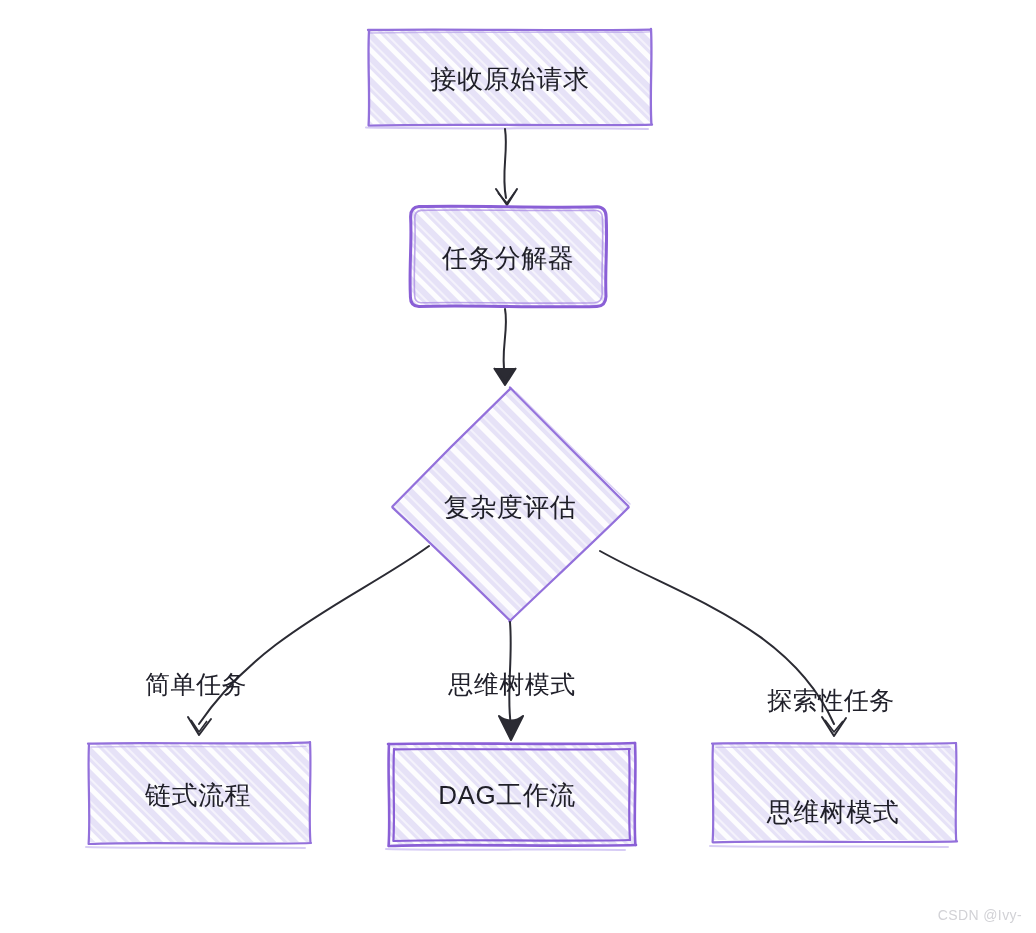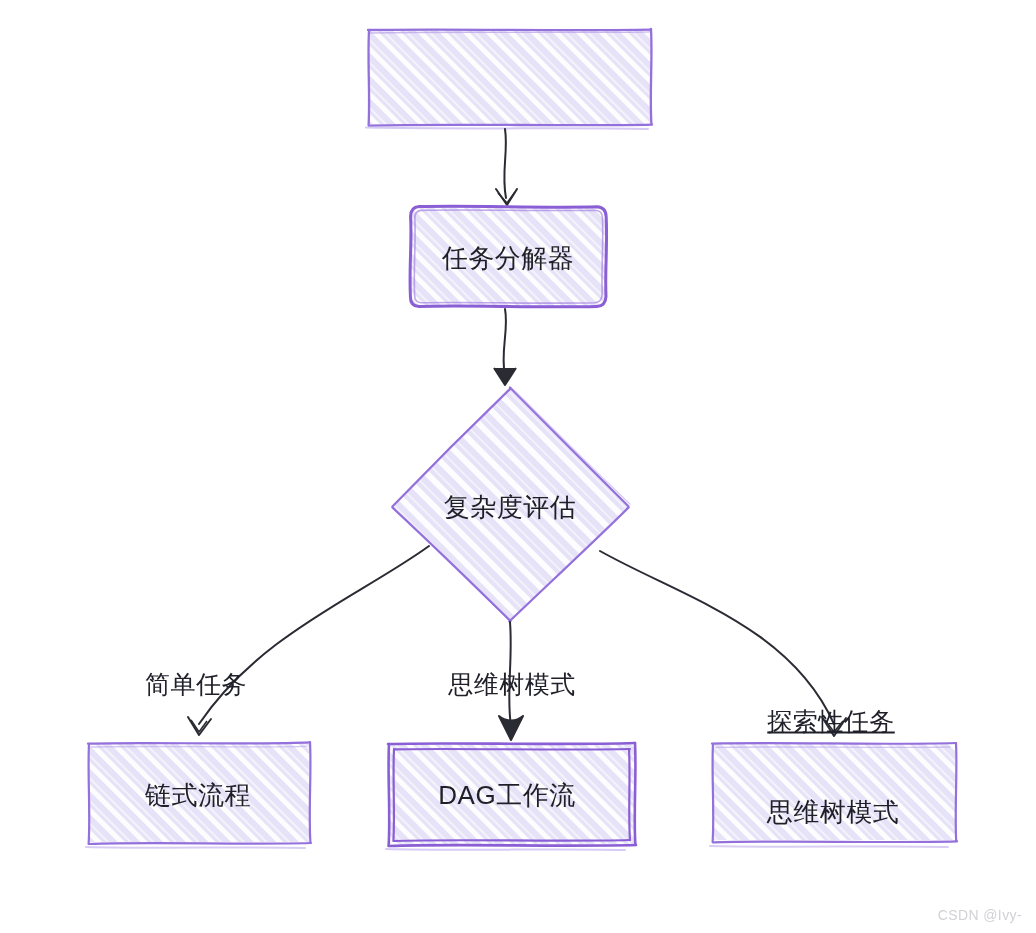--- a/index.html
+++ b/index.html
@@ -157,32 +157,33 @@
       <path d="M713,744 L955,744 L955,840 L713,840 Z" fill="url(#hatch)"></path>
       <path d="M712,743.6 C790,742 880,745.2 956,743" fill="none" stroke="#9370db" stroke-width="2.2" stroke-linecap="round"></path>
       <path d="M716,747.4 C790,746 880,748.4 950,747" fill="none" stroke="#c0b0ec" stroke-width="1.3" stroke-linecap="round" opacity="0.7"></path>
       <path d="M956,743 C957.4,772 954.6,812 956.2,841" fill="none" stroke="#9370db" stroke-width="2.2" stroke-linecap="round"></path>
       <path d="M957,841.4 C880,843.4 790,840 713,842.4" fill="none" stroke="#9370db" stroke-width="2.2" stroke-linecap="round"></path>
       <path d="M710,846 C790,848 870,845.4 948,847" fill="none" stroke="#c3b4ee" stroke-width="2" stroke-linecap="round" opacity="0.65"></path>
       <path d="M713,744 C711.4,772 714.6,812 712.6,842" fill="none" stroke="#9370db" stroke-width="2.2" stroke-linecap="round"></path>
     </g>
   </svg>
 
+  <div class="node-label" style="left:510px; top:79px;">接收原始请求</div>
 
   <div class="node-label" style="left:508px; top:259px;font-family:Liberation Serif, serif;">任务分解器</div>
 
   <div class="node-label" style="left:510px; top:507px;text-align:right;">复杂度评估</div>
 
   <div class="node-label" style="left:198px; top:795px;">链式流程</div>
 
   <div class="node-label" style="left:507px; top:795px;">DAG工作流</div>
 
   <div class="node-label" style="left:833px; top:795px;margin-top:17px;">思维树模式</div>
 
   <div class="edge-label" style="left:196px; top:684px;">简单任务</div>
 
   <div class="edge-label" style="left:512px; top:684px;">思维树模式</div>
 
-  <div class="edge-label" style="left:831px; top:721px;text-decoration:underline;">探索性任务</div>
+  <div class="edge-label" style="left:831px; top:700px;">探索性任务</div>
 
   <div class="watermark">CSDN @Ivy-</div>
 
 </div>
 
 </body></html>

